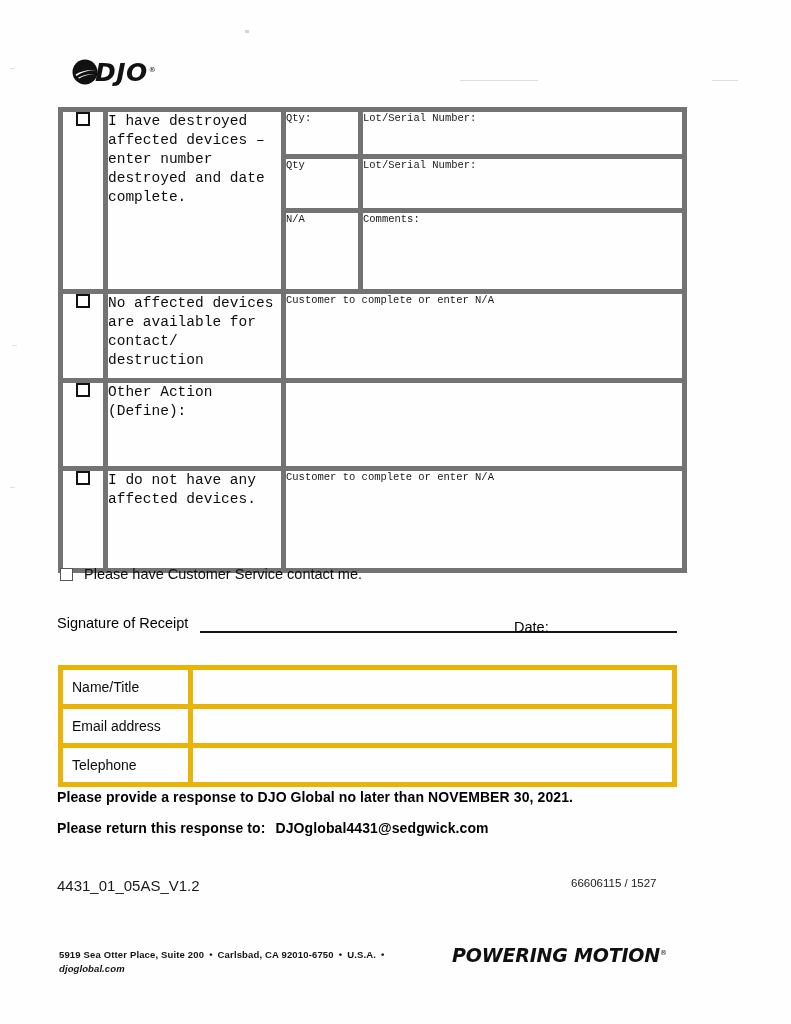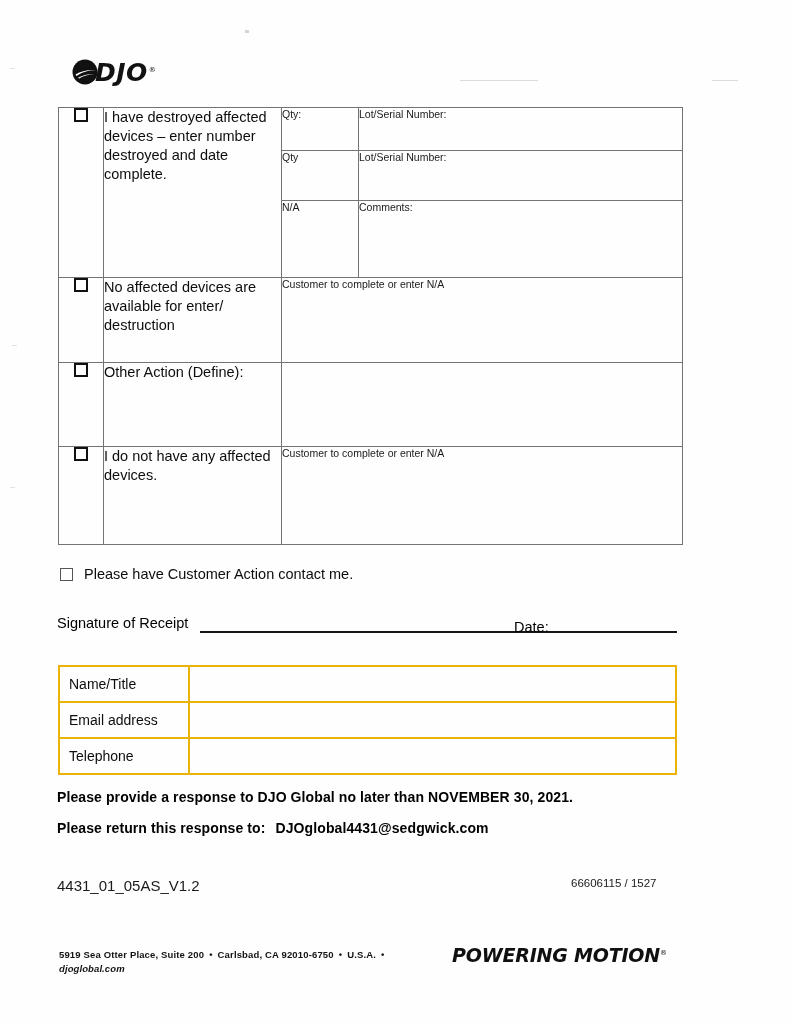--- a/index.html
+++ b/index.html
@@ -75,23 +75,24 @@
 
   
   .action-table {
     position: absolute;
     left: 58px; top: 107px;
     width: 624px;
     border-collapse: collapse;
     table-layout: fixed;
   }
   .action-table td {
-    border: 1px solid #737373;
+    border: 5px solid #737373;
     vertical-align: top;
     padding: 0;
+    font-family: Liberation Mono, monospace;
   }
   .col-check { width: 45px; }
   .col-label { width: 178px; }
   .col-qty   { width: 77px; }
   .col-lot   { width: 324px; }
 
   .cb-cell {
     text-align: center;
     padding-top: 9px;
   }
@@ -181,21 +182,21 @@
 
   
   .contact-table {
     position: absolute;
     left: 58px; top: 665px;
     width: 619px;
     border-collapse: collapse;
     table-layout: fixed;
   }
   .contact-table td {
-    border: 2px solid #eab308;
+    border: 5px solid #eab308;
     height: 34px;
     padding: 0 0 0 9px;
     font-size: 14px;
     vertical-align: middle;
     color: #0d0d0d;
   }
   .contact-key { width: 130px; }
 
   
   .resp-1 {
@@ -314,21 +315,21 @@
       </tr>
       <tr>
         <td class="field-head h-lg">N/A</td>
         <td class="field-head h-lg">Comments:</td>
       </tr>
 
       <tr>
         <td class="cb-cell">
           <span class="checkbox-lg"></span>
         </td>
-        <td class="label-cell h-r2">No affected devices are available for enter/ destruction</td>
+        <td class="label-cell h-r2">No affected devices are available for contact/ destruction</td>
         <td class="field-head h-r2" colspan="2">Customer to complete or enter N/A</td>
       </tr>
 
       <tr>
         <td class="cb-cell">
           <span class="checkbox-lg"></span>
         </td>
         <td class="label-cell h-r3">Other Action (Define):</td>
         <td class="field-head h-r3" colspan="2"></td>
       </tr>
@@ -338,21 +339,21 @@
           <span class="checkbox-lg"></span>
         </td>
         <td class="label-cell h-r4">I do not have any affected devices.</td>
         <td class="field-head h-r4" colspan="2">Customer to complete or enter N/A</td>
       </tr>
     </tbody>
   </table>
 
   <div class="cs-line">
     <span class="checkbox-sm"></span>
-    <span class="cs-text">Please have Customer Action contact me.</span>
+    <span class="cs-text">Please have Customer Service contact me.</span>
   </div>
 
   <div class="sig-row">
     <span class="sig-label">Signature of Receipt</span>
     <span class="sig-rule"></span>
     <span class="date-label">Date:</span>
     <span class="date-rule"></span>
   </div>
   <div class="sig-speck"></div>
 

